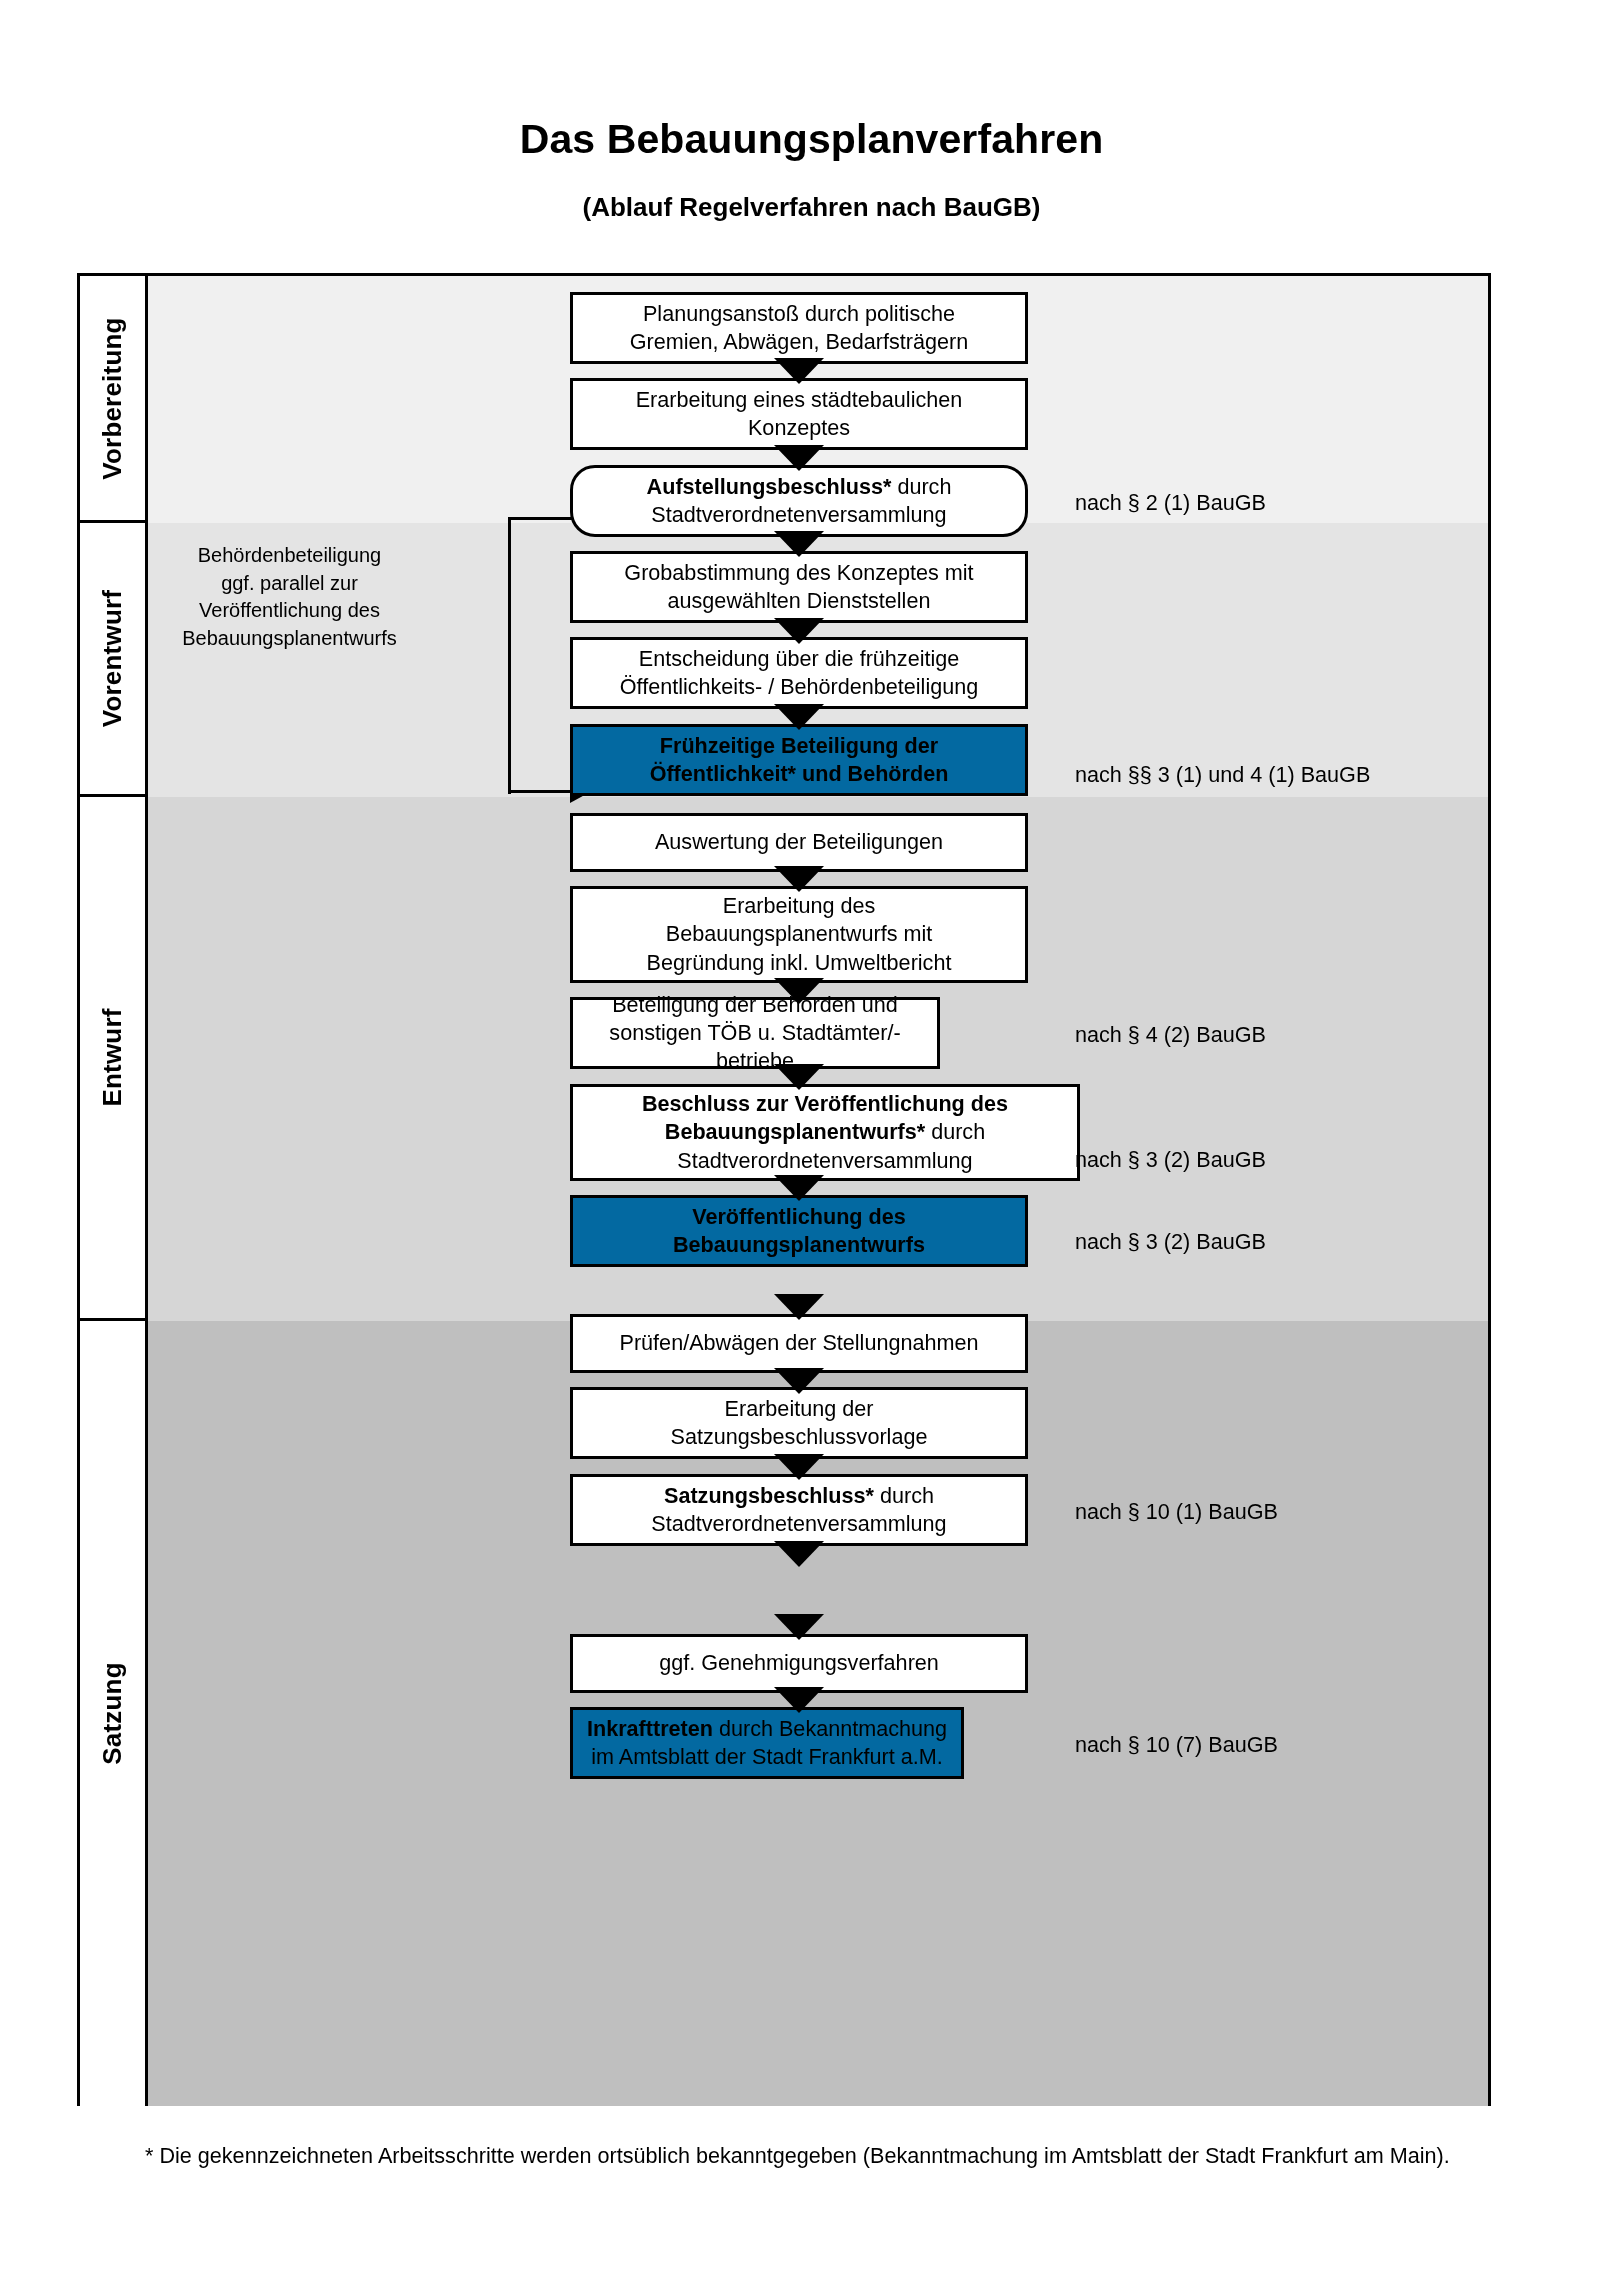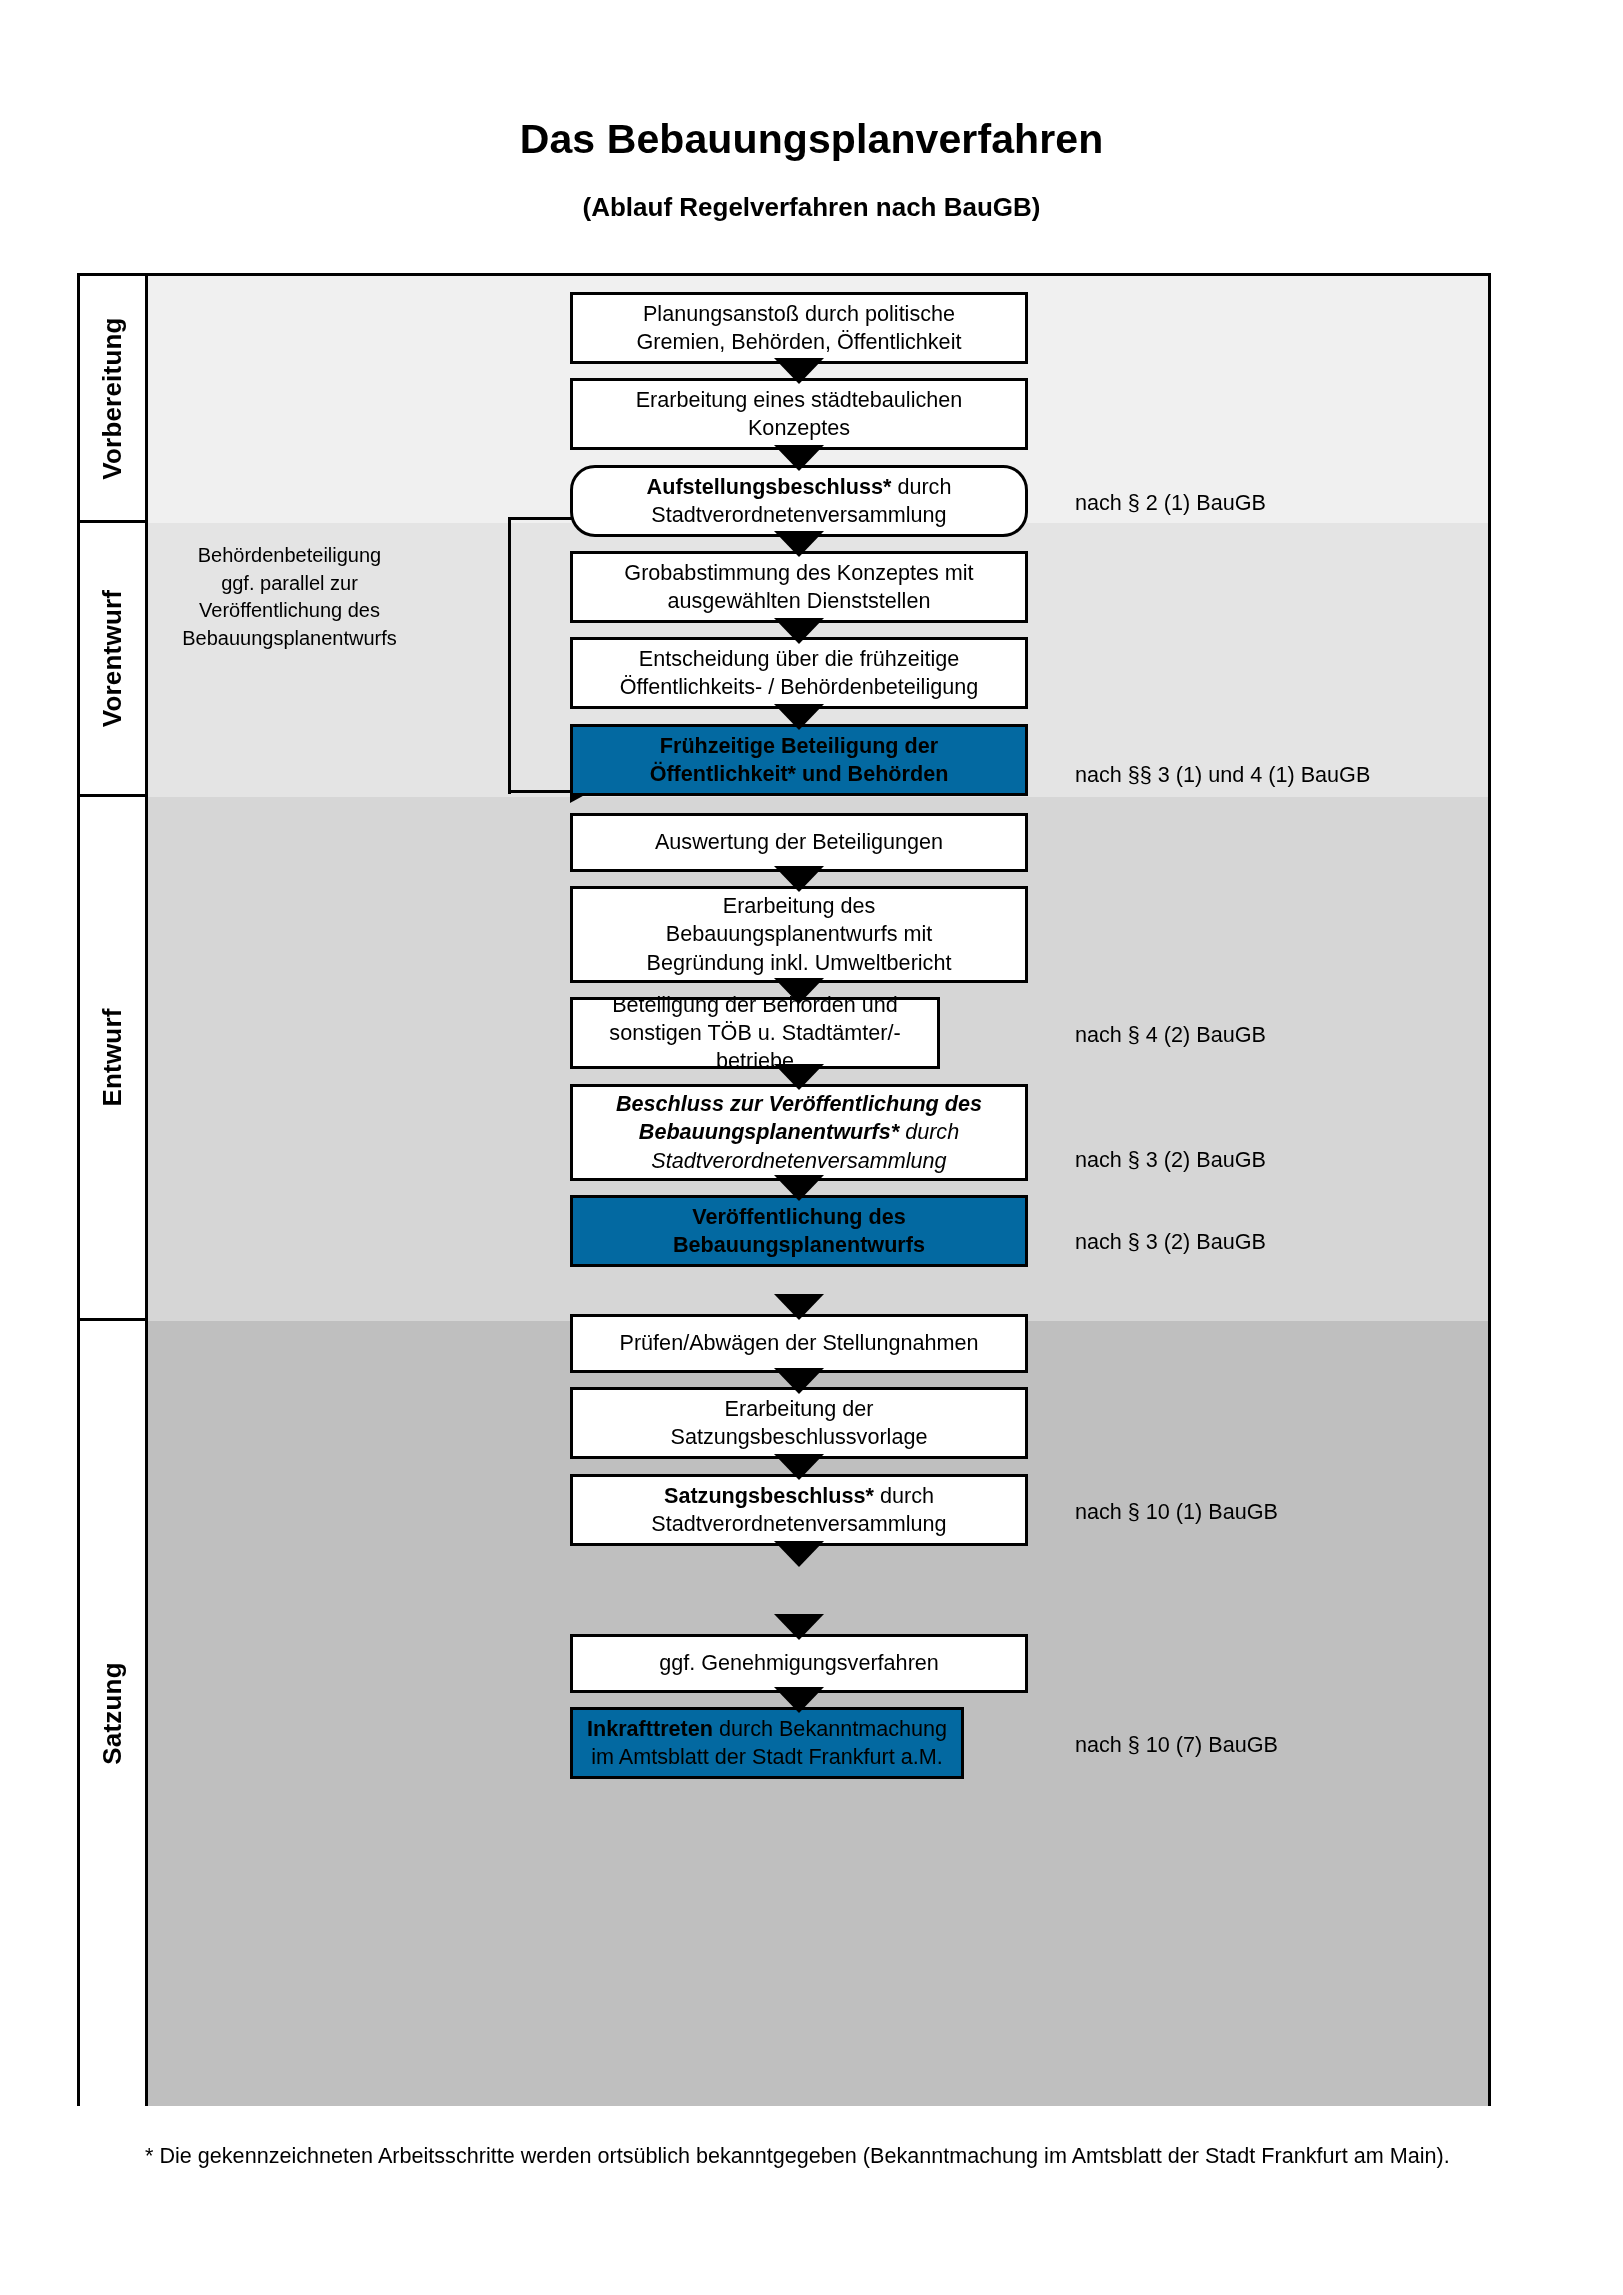--- a/index.html
+++ b/index.html
@@ -223,21 +223,21 @@
     <div>ggf. parallel zur</div>
     <div>Veröffentlichung des</div>
     <div>Bebauungsplanentwurfs</div>
   </div>
 
   <div class="flow-layer">
 
     <div class="node" style="left:490px;top:15.7px;width:458px;height:72px;">
       <div>
         <span>Planungsanstoß durch politische</span><br>
-        <span>Gremien, Behörden, Öffentlichkeit</span>
+        <span>Gremien, Abwägen, Bedarfsträgern</span>
       </div>
     </div>
     <div class="arrow-down" style="left:694px;top:82px;"></div>
 
     <div class="node" style="left:490px;top:102px;width:458px;height:72px;">
       <div>
         <span>Erarbeitung eines städtebaulichen</span><br>
         <span>Konzeptes</span>
       </div>
     </div>
@@ -291,21 +291,21 @@
     <div class="arrow-down" style="left:694px;top:702px;"></div>
 
     <div class="node" style="left:490px;top:721px;width:370px;height:72px;">
       <div>
         <span>Beteiligung der Behörden und</span><br>
         <span>sonstigen TÖB u. Stadtämter/-betriebe</span>
       </div>
     </div>
     <div class="arrow-down" style="left:694px;top:788px;"></div>
 
-    <div class="node" style="left:490px;top:808px;width:458px;height:97px;font-style:italic;">
+    <div class="node" style="left:490px;top:808px;width:510px;height:97px;">
       <div>
         <span class="b">Beschluss zur Veröffentlichung des</span><br>
         <span class="b">Bebauungsplanentwurfs*</span><span> durch</span><br>
         <span>Stadtverordnetenversammlung</span>
       </div>
     </div>
     <div class="arrow-down" style="left:694px;top:899px;"></div>
 
     <div class="node blue" style="left:490px;top:919px;width:458px;height:72px;">
       <div>

